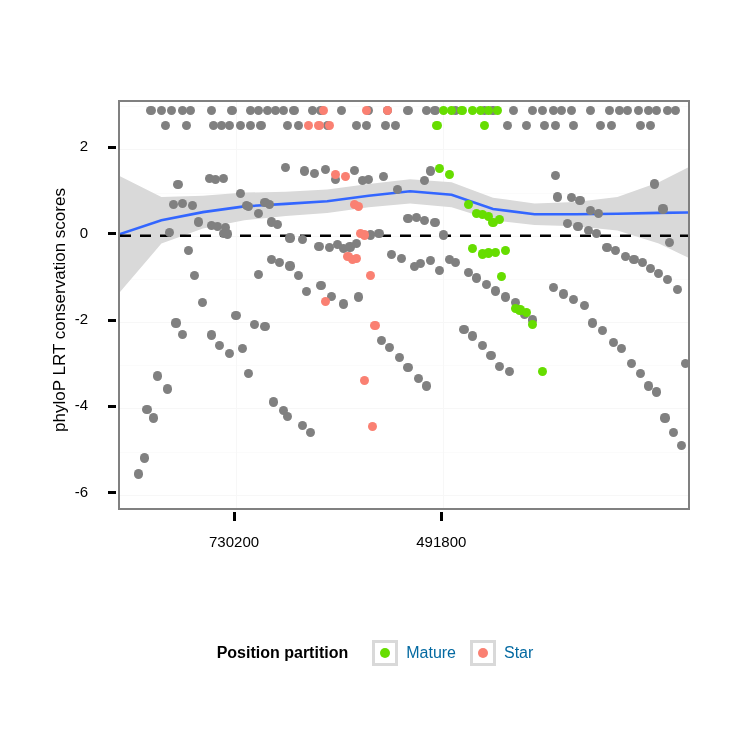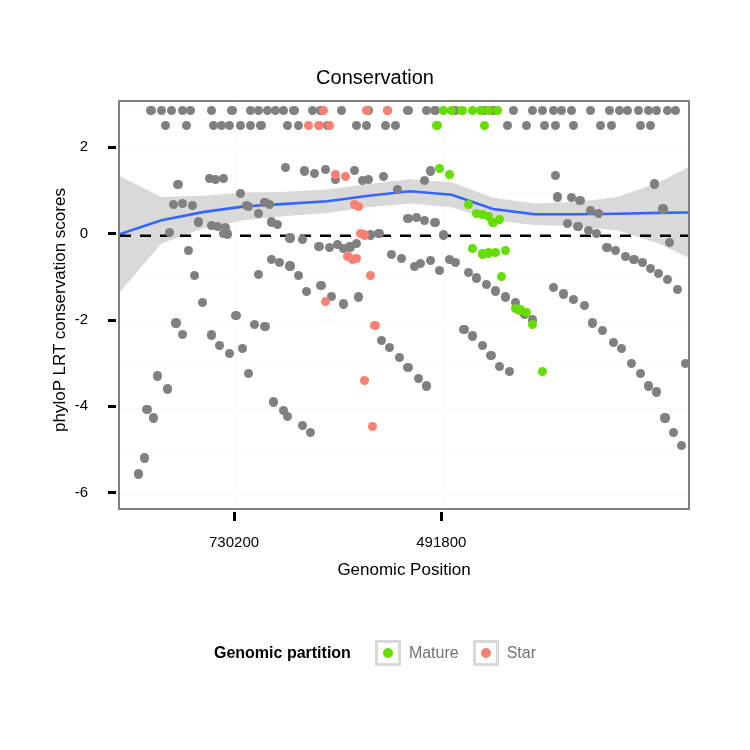--- a/index.html
+++ b/index.html
@@ -57,31 +57,29 @@
     position:absolute;left:0;top:640px;width:750px;
     display:flex;align-items:center;justify-content:center;gap:14px;
   }
   #legend-title{font-size:16px;font-weight:bold;color:#000;margin-right:10px;}
   .legend-entry{display:flex;align-items:center;gap:8px;}
   .legend-key{
     width:26px;height:26px;background:#ffffff;border:3px solid #d9d9d9;
     display:flex;align-items:center;justify-content:center;box-sizing:border-box;
   }
   .legend-dot{width:10px;height:10px;border-radius:50%;}
-  .legend-label{font-size:16px;color:#737373;}
+  .legend-label{font-size:16px;color:#0369a1;}
 </style>
 </head>
 <body>
 
 <div id="root">
 
-  <div id="chart-title">Conservation</div>
 
   <div id="y-axis-label">phyloP LRT conservation scores</div>
-  <div id="x-axis-label">Genomic Position</div>
 
   <div id="y-ticks">
       <div class="ytick-mark" style="top: 145.974px;"></div>
       <div class="ytick-text" style="top: 137.474px;">2</div>
       <div class="ytick-mark" style="top: 232.289px;"></div>
       <div class="ytick-text" style="top: 223.789px;">0</div>
       <div class="ytick-mark" style="top: 318.605px;"></div>
       <div class="ytick-text" style="top: 310.105px;">-2</div>
       <div class="ytick-mark" style="top: 404.921px;"></div>
       <div class="ytick-text" style="top: 396.421px;">-4</div>
@@ -373,21 +371,21 @@
         <div class="pt pt-red" style="width: 9.2px; height: 9.2px; left: 227.516px; top: 152.926px;"></div>
         <div class="pt pt-red" style="width: 9.2px; height: 9.2px; left: 246.168px; top: 168.895px;"></div>
         <div class="pt pt-red" style="width: 9.2px; height: 9.2px; left: 200.574px; top: 194.789px;"></div>
         <div class="pt pt-red" style="width: 9.2px; height: 9.2px; left: 250.313px; top: 218.958px;"></div>
         <div class="pt pt-red" style="width: 9.2px; height: 9.2px; left: 239.951px; top: 273.768px;"></div>
         <div class="pt pt-red" style="width: 9.2px; height: 9.2px; left: 248.241px; top: 319.947px;"></div>
       </div>
   </div>
 
   <div id="legend">
-    <div id="legend-title">Genomic partition</div>
+    <div id="legend-title">Position partition</div>
     <div class="legend-entry">
       <div class="legend-key">
         <div class="legend-dot" id="legend-dot-0" style="background: rgb(102, 221, 0);"></div>
       </div>
       <div class="legend-label">Mature</div>
     </div>
     <div class="legend-entry">
       <div class="legend-key">
         <div class="legend-dot" id="legend-dot-1" style="background: rgb(250, 128, 114);"></div>
       </div>

